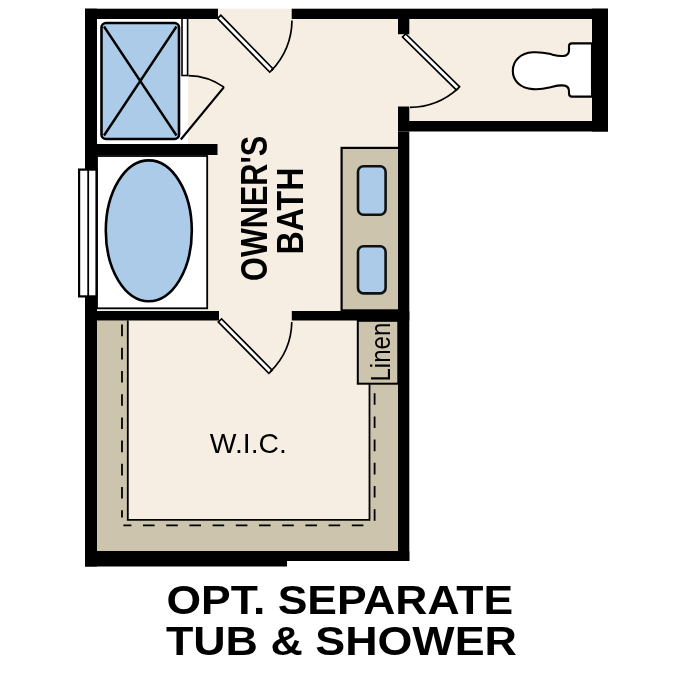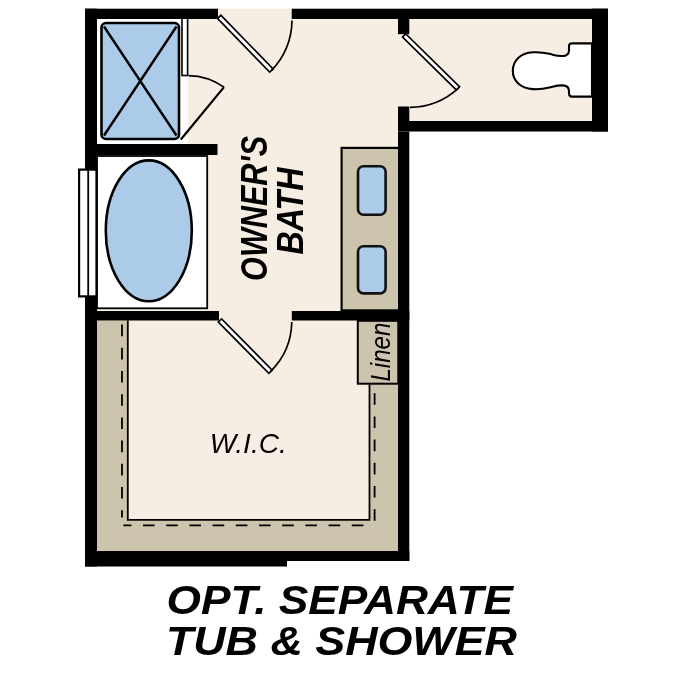--- a/index.html
+++ b/index.html
@@ -1,16 +1,16 @@
 <!DOCTYPE html>
 <html><head>
 <meta charset="utf-8">
 <style>
   html,body{margin:0;padding:0;background:#ffffff;}
-  .page{width:687px;height:687px;position:relative;background:#ffffff;font-family:"Liberation Sans",sans-serif;font-style:italic;}
+  .page{width:687px;height:687px;position:relative;background:#ffffff;font-family:"Liberation Sans",sans-serif;}
   svg{display:block;}
 </style>
 </head>
 <body>
 <div class="page">
 <svg width="687" height="687" viewBox="0 0 687 687">
 
   <rect x="0" y="0" width="687" height="687" fill="#ffffff"></rect>
 
   <rect x="97" y="19" width="312" height="292" fill="#f6eee3"></rect>

